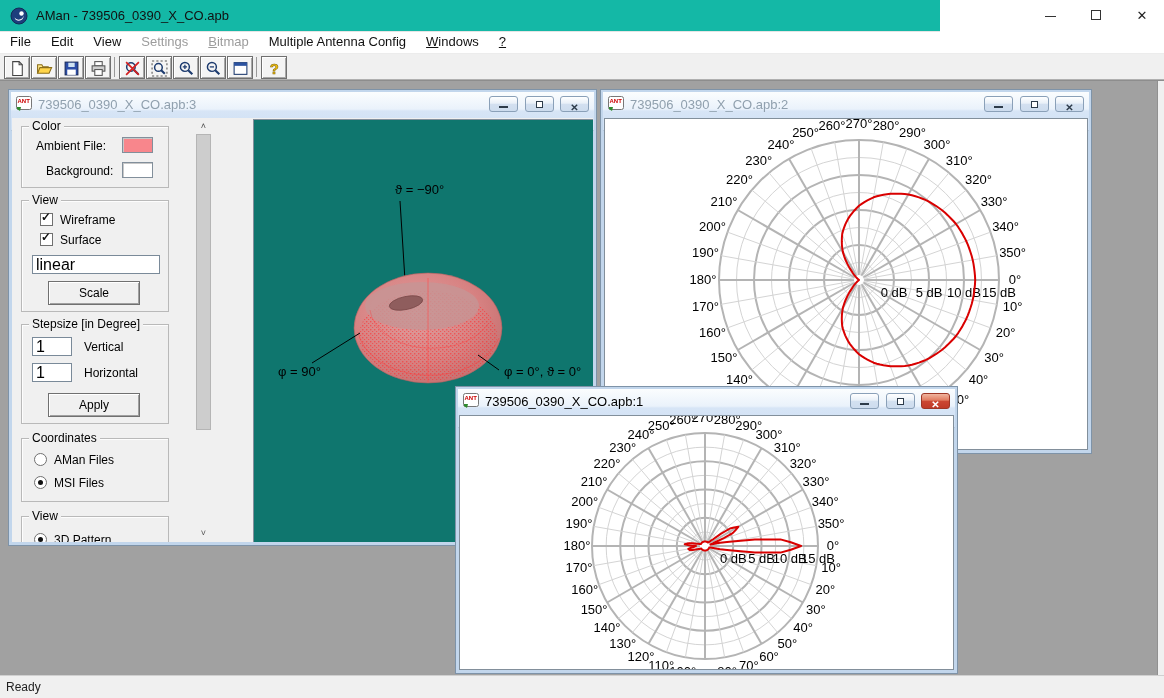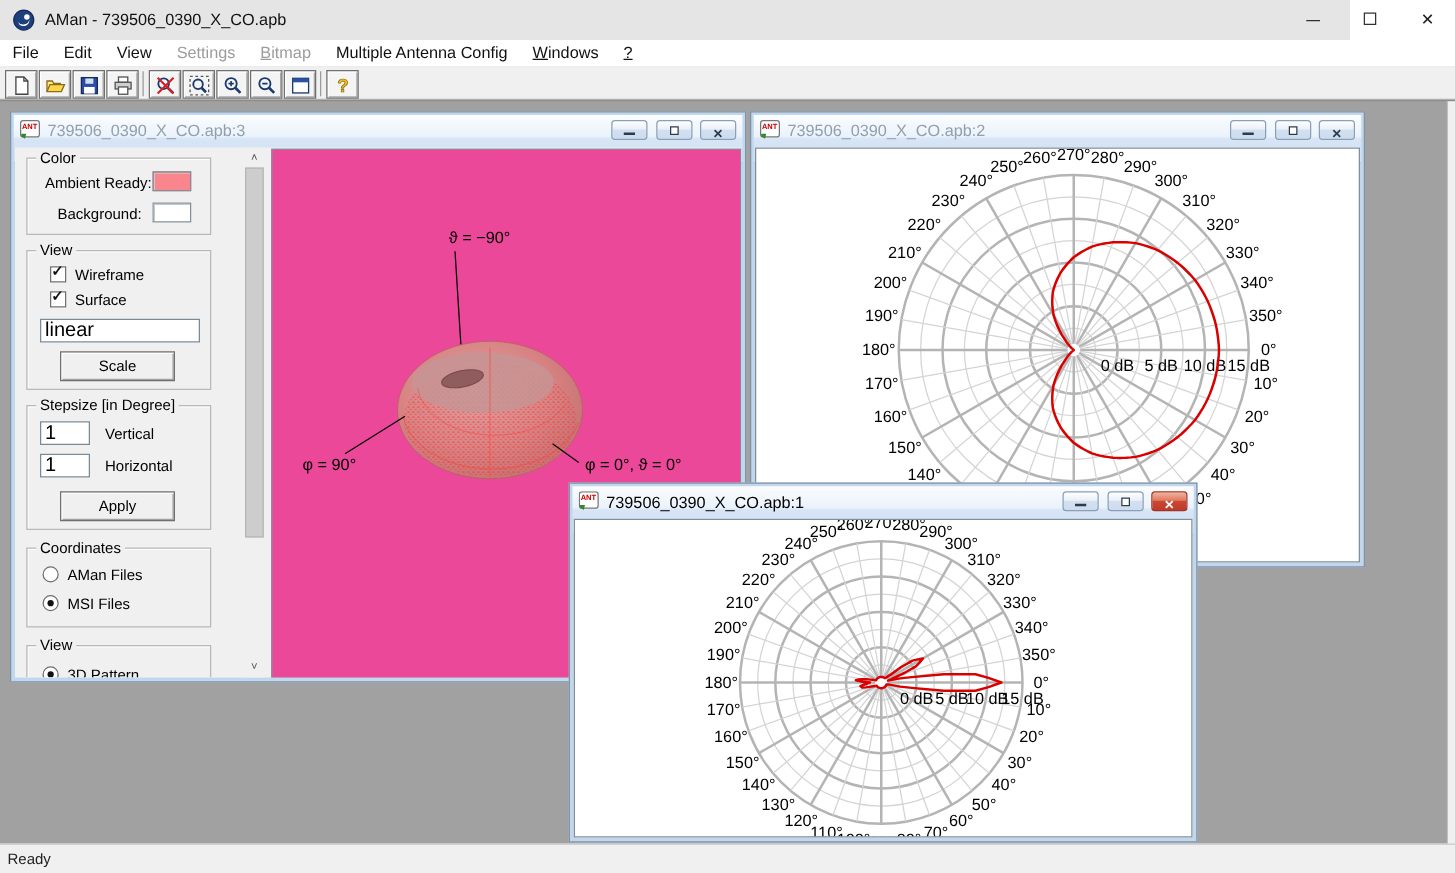--- a/index.html
+++ b/index.html
@@ -1,21 +1,21 @@
 <!DOCTYPE html>
 <html><head>
 <meta charset="utf-8">
 <style>
   * { margin:0; padding:0; box-sizing:border-box; }
   html,body { width:1164px; height:698px; overflow:hidden;
     font-family:"Liberation Sans", sans-serif; background:#fff; }
 
   
-  #titlebar { position:absolute; left:0; top:0; width:1080px; height:32px;
-    background:#e5e5e5; border-bottom:1px solid #e5e5e5; }
+  #titlebar { position:absolute; left:0; top:0; width:940px; height:32px;
+    background:#14b8a6; border-bottom:1px solid #e5e5e5; }
   #app-icon { position:absolute; left:10px; top:7px; width:18px; height:18px; }
   #app-title { position:absolute; left:36px; top:8px; font-size:13px; color:#111; }
   .capbtn { position:absolute; top:0; width:44px; height:31px; text-align:center;
     line-height:31px; font-size:13px; color:#222; cursor:default; }
   .capbtn .sq { display:inline-block; width:10px; height:10px; border:1px solid #333; margin-top:10px; }
   .capbtn .dash { display:inline-block; width:11px; height:1px; background:#333; vertical-align:middle; }
 
   #menubar { position:absolute; left:0; top:32px; width:1164px; height:21px;
     background:#fff; font-size:13px; }
   .menu-item { display:inline-block; padding:2px 10px; color:#111; height:21px; }
@@ -53,21 +53,21 @@
   .cbtn { display:inline-block; width:29px; height:16px; margin-left:2px;
     border:1px solid #8aa0b8; border-radius:3px; vertical-align:top; position:relative;
     background:linear-gradient(#ffffff, #e9f0f8 45%, #d3e0f0 50%, #cddcee); text-align:center; }
   .cbtn .mindash { position:absolute; left:9px; bottom:3px; width:9px; height:2px; background:#2d3b4a; }
   .cbtn .rest { position:absolute; left:10px; top:4px; width:7px; height:7px; border:1px solid #2d3b4a; background:#fff; }
   .cbtn .xx { font-size:10px; font-weight:bold; color:#2d3b4a; line-height:15px; }
   .cbtn.red { background:linear-gradient(#f0b49e, #e07a5f 45%, #cc4733 50%, #c03a28);
     border-color:#9d3626; }
   .cbtn.red .xx { color:#fff; }
   .cclient { position:absolute; left:3px; right:3px; top:28px; bottom:3px; background:#f0f0f0; overflow:hidden; }
-  .canvas { position:absolute; background:#ec4899; border:1px solid #828f9b; overflow:hidden; }
+  .canvas { position:absolute; background:#0f766e; border:1px solid #828f9b; overflow:hidden;margin-left:36px; }
 
   
   #panel { position:absolute; left:1px; top:0; width:182px; height:100%;
     background:#f0f0f0; font-size:12px; color:#000; overflow:hidden; }
   .grp { position:absolute; left:8px; width:148px; border:1px solid #b9b9b9;
     box-shadow:inset 1px 1px 0 #fdfdfd; }
   .grp legend, .grp .leg { position:absolute; top:-8px; left:7px; background:#f0f0f0;
     padding:0 3px; font-size:12px; }
   .rlabel { position:absolute; font-size:12px; }
   .swatch { position:absolute; width:31px; height:16px; border:1px solid #828f9b;
@@ -193,21 +193,21 @@
         <span class="cbtn"><span class="rest"></span></span>
         <span class="cbtn"><span class="xx">✕</span></span>
       </span>
     </div>
     <div class="cclient">
 
       <div id="panel">
 
         <div class="grp" style="top:8px; height:62px;">
           <span class="leg">Color</span>
-          <span class="rlabel" style="left:14px; top:12px;">Ambient Ready:</span>
+          <span class="rlabel" style="left:14px; top:12px;">Ambient File:</span>
           <span class="swatch" style="left: 100px; top: 10px; background-color: rgb(248, 134, 140);"></span>
           <span class="rlabel" style="left:24px; top:37px;">Background:</span>
           <span class="swatch" style="left: 100px; top: 35px; background-color: rgb(255, 255, 255);"></span>
         </div>
 
         <div class="grp" style="top:82px; height:112px;">
           <span class="leg">View</span>
           <span class="cb" style="left:18px; top:12px;">
               <span class="tick">✓</span>
             </span>

